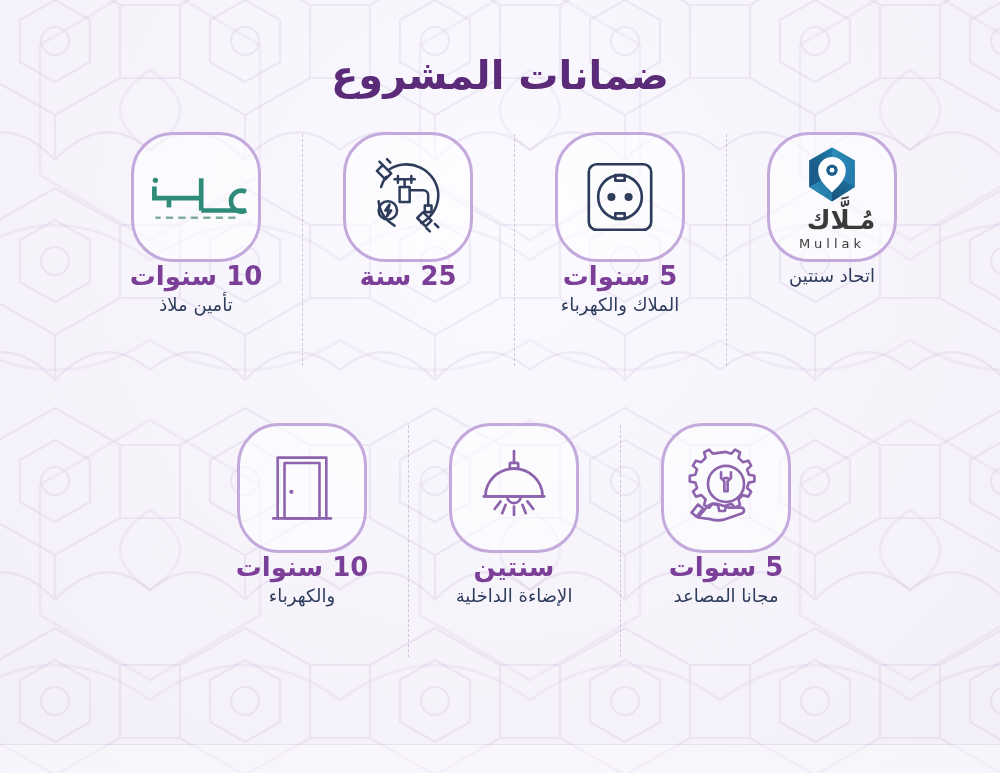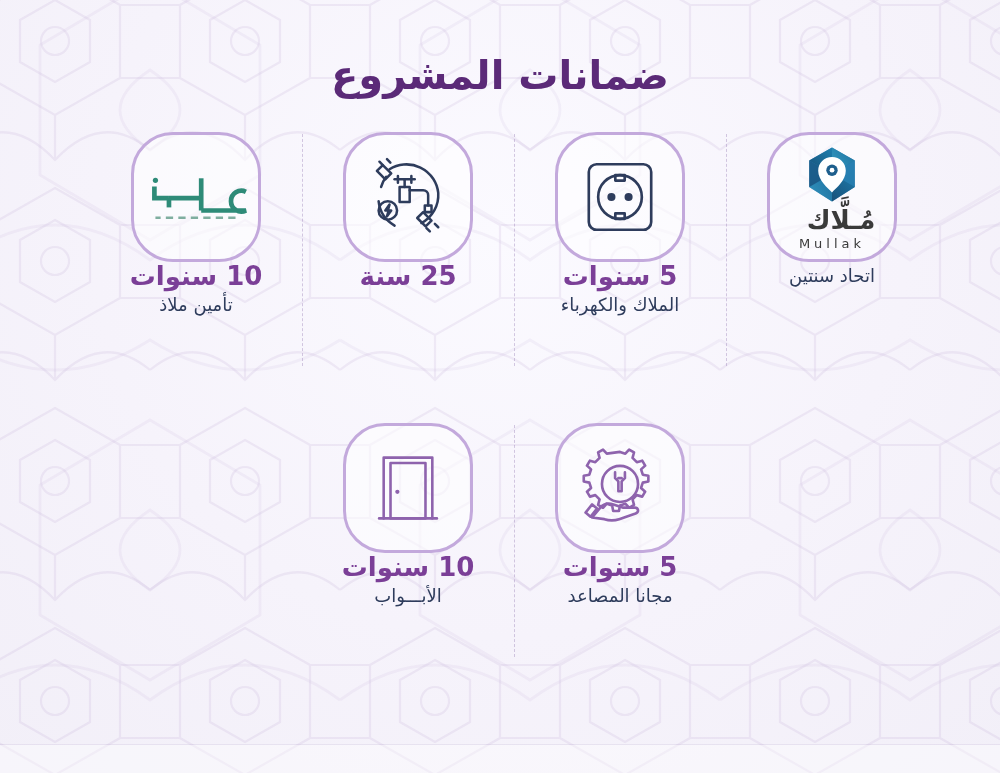--- a/index.html
+++ b/index.html
@@ -303,31 +303,51 @@
 
             <path d="M16 86 l10 -12 c4 -5 10 -6 16 -4 l12 4 h14 c4 0 6 5 1 7 l-20 7 c-6 2 -12 2 -18 0 Z"></path>
             <path d="M8 80 l8 -10 6 5 -8 10 Z"></path>
           </g>
         </svg>
       </div>
       <div class="duration">5 سنوات</div>
       <div class="label">مجانا المصاعد</div>
     </div>
 
+    <div class="card">
+      <div class="icon-box">
+        <svg width="84" height="84" viewBox="0 0 100 100" aria-hidden="true">
+          <g fill="none" stroke="#8e63ad" stroke-width="3.2" stroke-linecap="round" stroke-linejoin="round">
+            <path d="M50 6 v14"></path>
+            <rect x="45" y="20" width="10" height="7" rx="1.5"></rect>
+            <path d="M16 60 a34 33 0 0 1 68 0 Z"></path>
+            <path d="M14 60 h72"></path>
+            <path d="M42 60 a8 8 0 0 0 16 0"></path>
+            <path d="M50 72 v10"></path>
+            <path d="M34 66 l-7 9"></path>
+            <path d="M66 66 l7 9"></path>
+            <path d="M40 70 l-4 10"></path>
+            <path d="M60 70 l4 10"></path>
+          </g>
+        </svg>
+      </div>
+      <div class="duration">سنتين</div>
+      <div class="label">الإضاءة الداخلية</div>
+    </div>
 
     <div class="card">
       <div class="icon-box">
         <svg width="76" height="76" viewBox="0 0 100 100" aria-hidden="true">
           <g fill="none" stroke="#8e63ad" stroke-width="3.4" stroke-linecap="round" stroke-linejoin="round">
             <path d="M18 90 v-80 h64 v80"></path>
             <rect x="27" y="17" width="46" height="73"></rect>
             <path d="M12 90 h76"></path>
             <circle cx="36" cy="55" r="2.8" fill="#8e63ad" stroke="none"></circle>
           </g>
         </svg>
       </div>
       <div class="duration">10 سنوات</div>
-      <div class="label">الأبـــواب</div>
+      <div class="label">والكهرباء</div>
     </div>
 
   </div>
 
 </div>
 
 </body></html>

